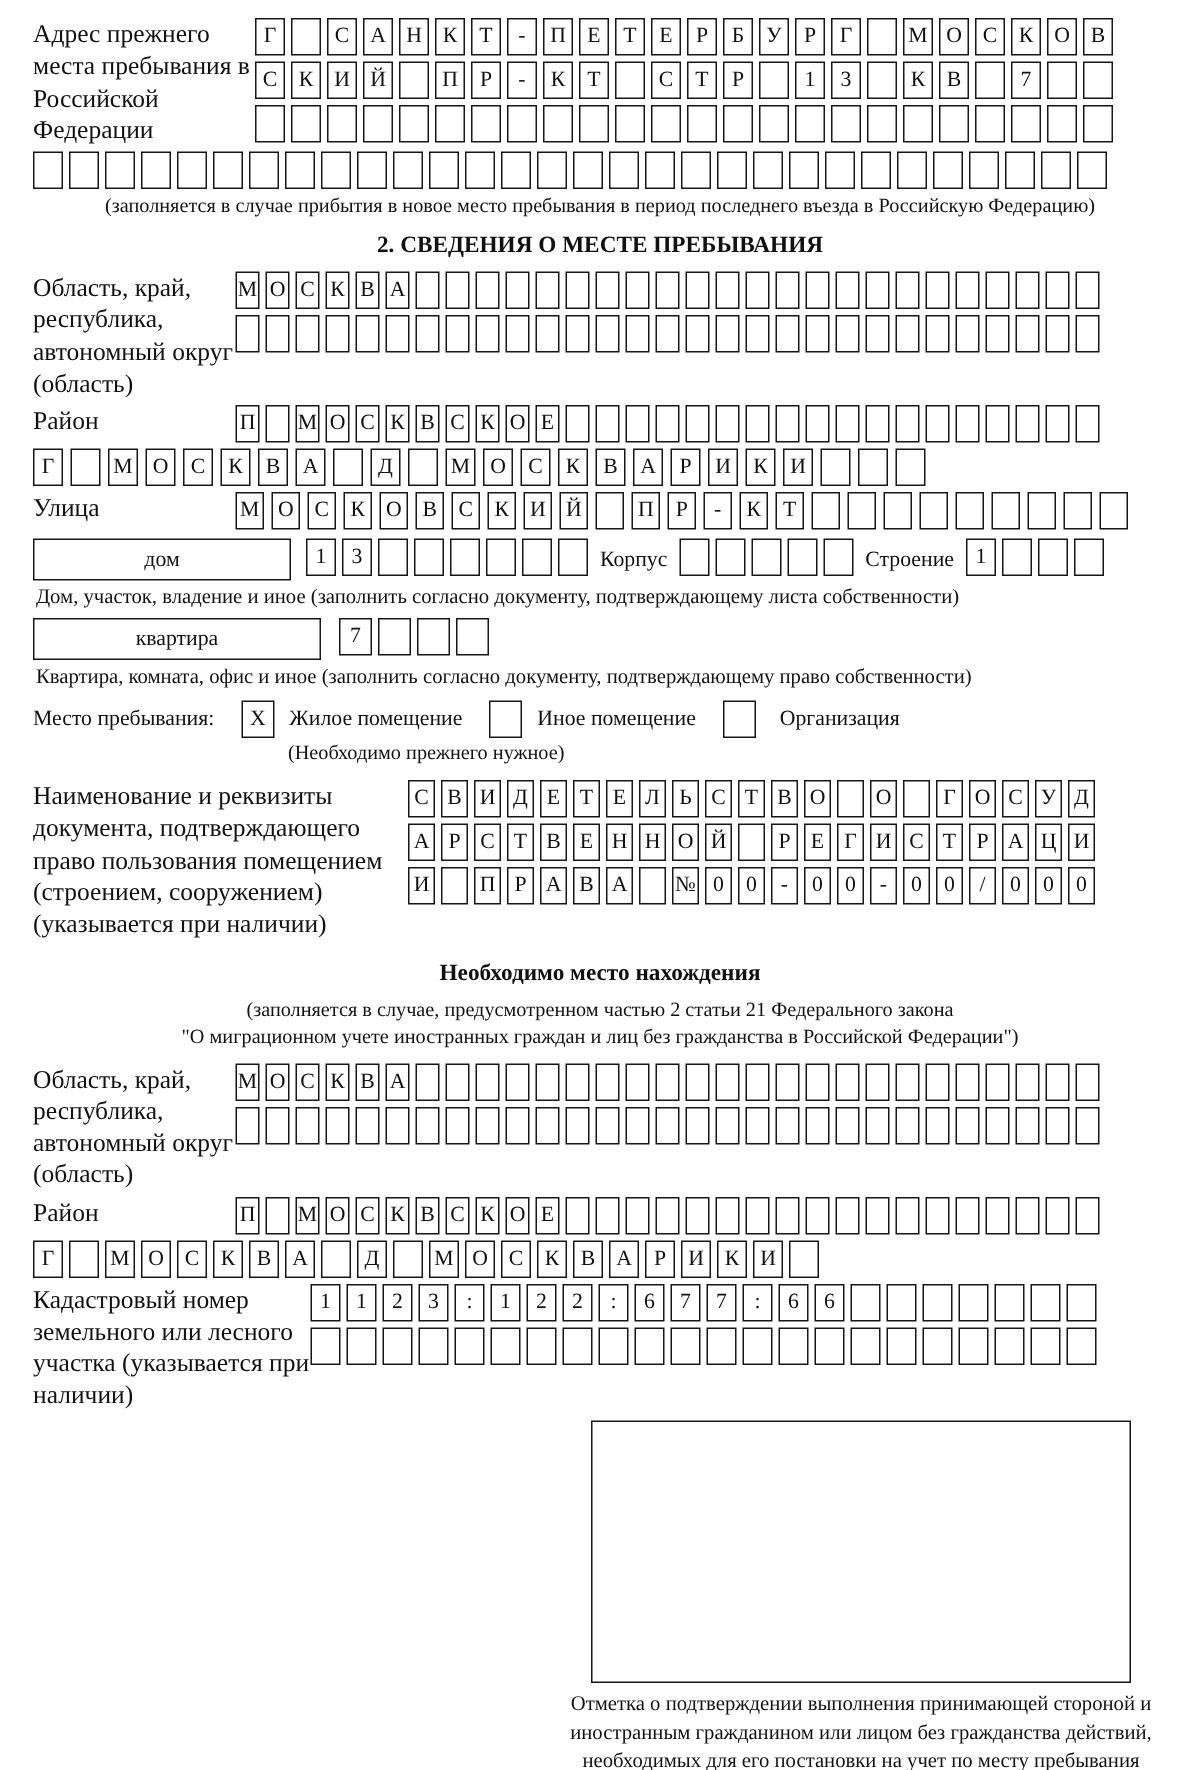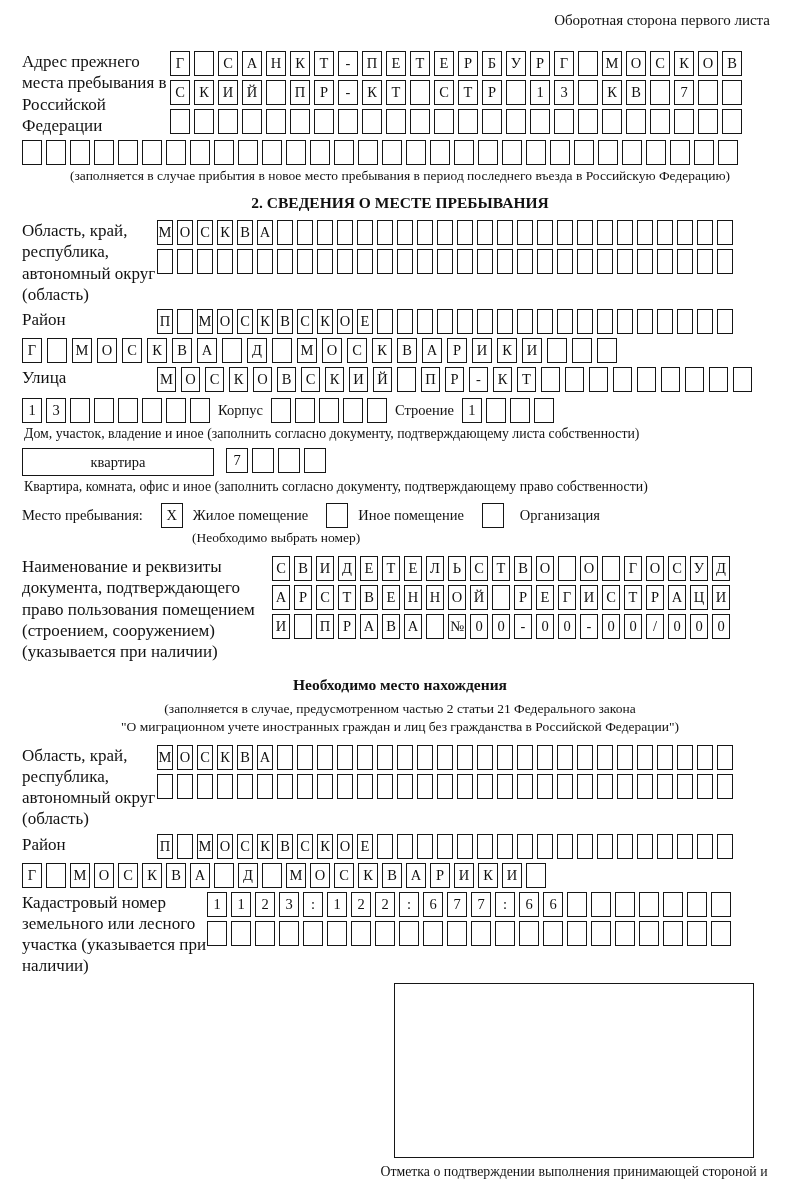--- a/index.html
+++ b/index.html
@@ -53,21 +53,20 @@
     font-size:13.8px;line-height:1.4;
   }
   .mt6{margin-top:6px;}
   .mt4{margin-top:4px;}
 </style>
 </head>
 <body>
 
 <div class="sheet">
 
-  <div class="hdr-right">Оборотная сторона первого листа</div>
 
   <div class="frow">
     <div class="lbl lbl-w148">Адрес прежнего места пребывания в Российской Федерации</div>
     <div class="stack">
       <div class="cellrow">
           <span class="cell" style="width: 20px;">Г</span>
           <span class="cell" style="width: 20px;"></span>
           <span class="cell" style="width: 20px;">С</span>
           <span class="cell" style="width: 20px;">А</span>
           <span class="cell" style="width: 20px;">Н</span>
@@ -338,20 +337,21 @@
         <span class="cell" style="width: 19px;"></span>
         <span class="cell" style="width: 19px;"></span>
         <span class="cell" style="width: 19px;"></span>
         <span class="cell" style="width: 19px;"></span>
         <span class="cell" style="width: 19px;"></span>
         <span class="cell" style="width: 19px;"></span>
       </div>
   </div>
 
   <div class="frow mt6">
+    <div class="widebox wb-dom">дом</div>
     <div class="cellrow">
         <span class="cell" style="width: 20px;">1</span>
         <span class="cell" style="width: 20px;">3</span>
         <span class="cell" style="width: 20px;"></span>
         <span class="cell" style="width: 20px;"></span>
         <span class="cell" style="width: 20px;"></span>
         <span class="cell" style="width: 20px;"></span>
         <span class="cell" style="width: 20px;"></span>
         <span class="cell" style="width: 20px;"></span>
       </div>
@@ -386,21 +386,21 @@
 
   <div class="stay-row">
     <span class="inline-lbl" style="margin-left:0;">Место пребывания:</span>
     <span class="cbx">X</span>
     <span class="inline-lbl" style="margin-left:0;">Жилое помещение</span>
     <span class="cbx"></span>
     <span class="inline-lbl" style="margin-left:0;">Иное помещение</span>
     <span class="cbx"></span>
     <span class="inline-lbl" style="margin-left:6px;">Организация</span>
   </div>
-  <div class="stay-note">(Необходимо выбрать номер)</div>
+  <div class="stay-note">(Необходимо прежнего нужное)</div>
 
   <div class="frow">
     <div class="lbl lbl-w250">Наименование и реквизиты документа, подтверждающего право пользования помещением (строением, сооружением) (указывается при наличии)</div>
     <div class="stack">
       <div class="cellrow">
           <span class="cell" style="width: 18px;">С</span>
           <span class="cell" style="width: 18px;">В</span>
           <span class="cell" style="width: 18px;">И</span>
           <span class="cell" style="width: 18px;">Д</span>
           <span class="cell" style="width: 18px;">Е</span>

